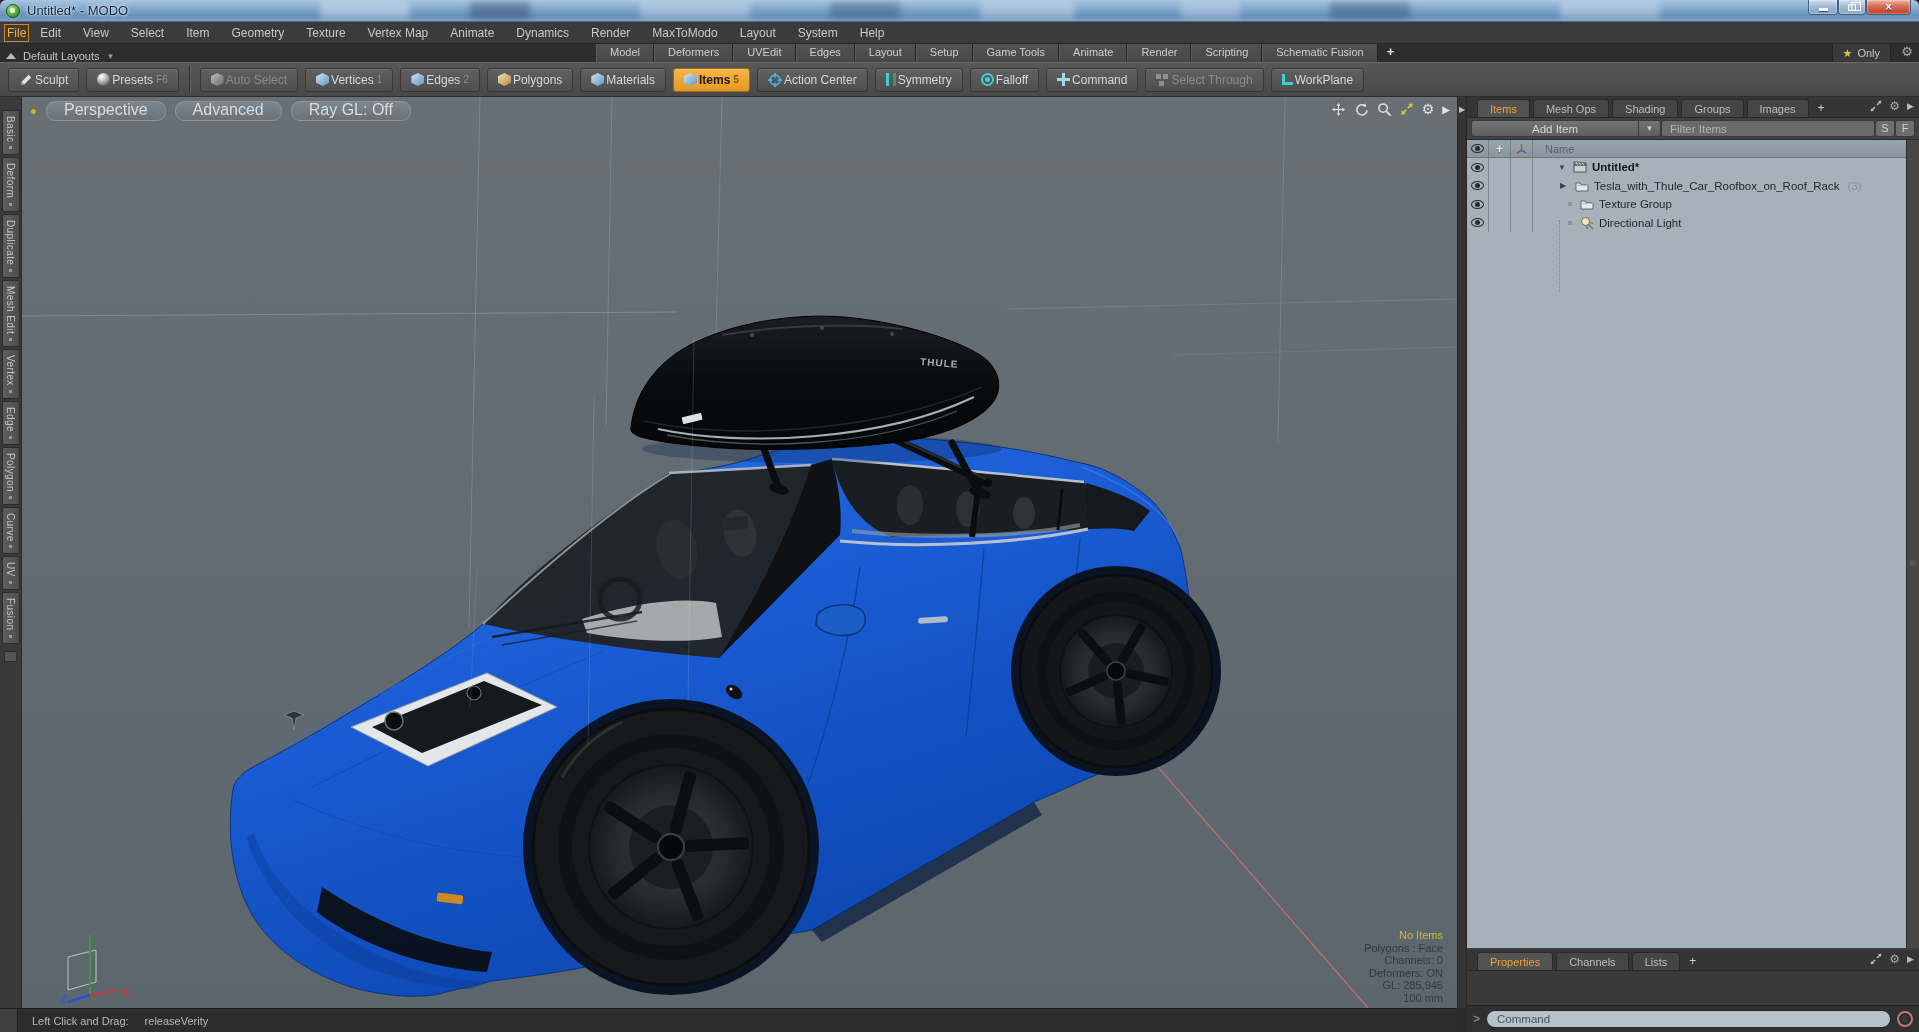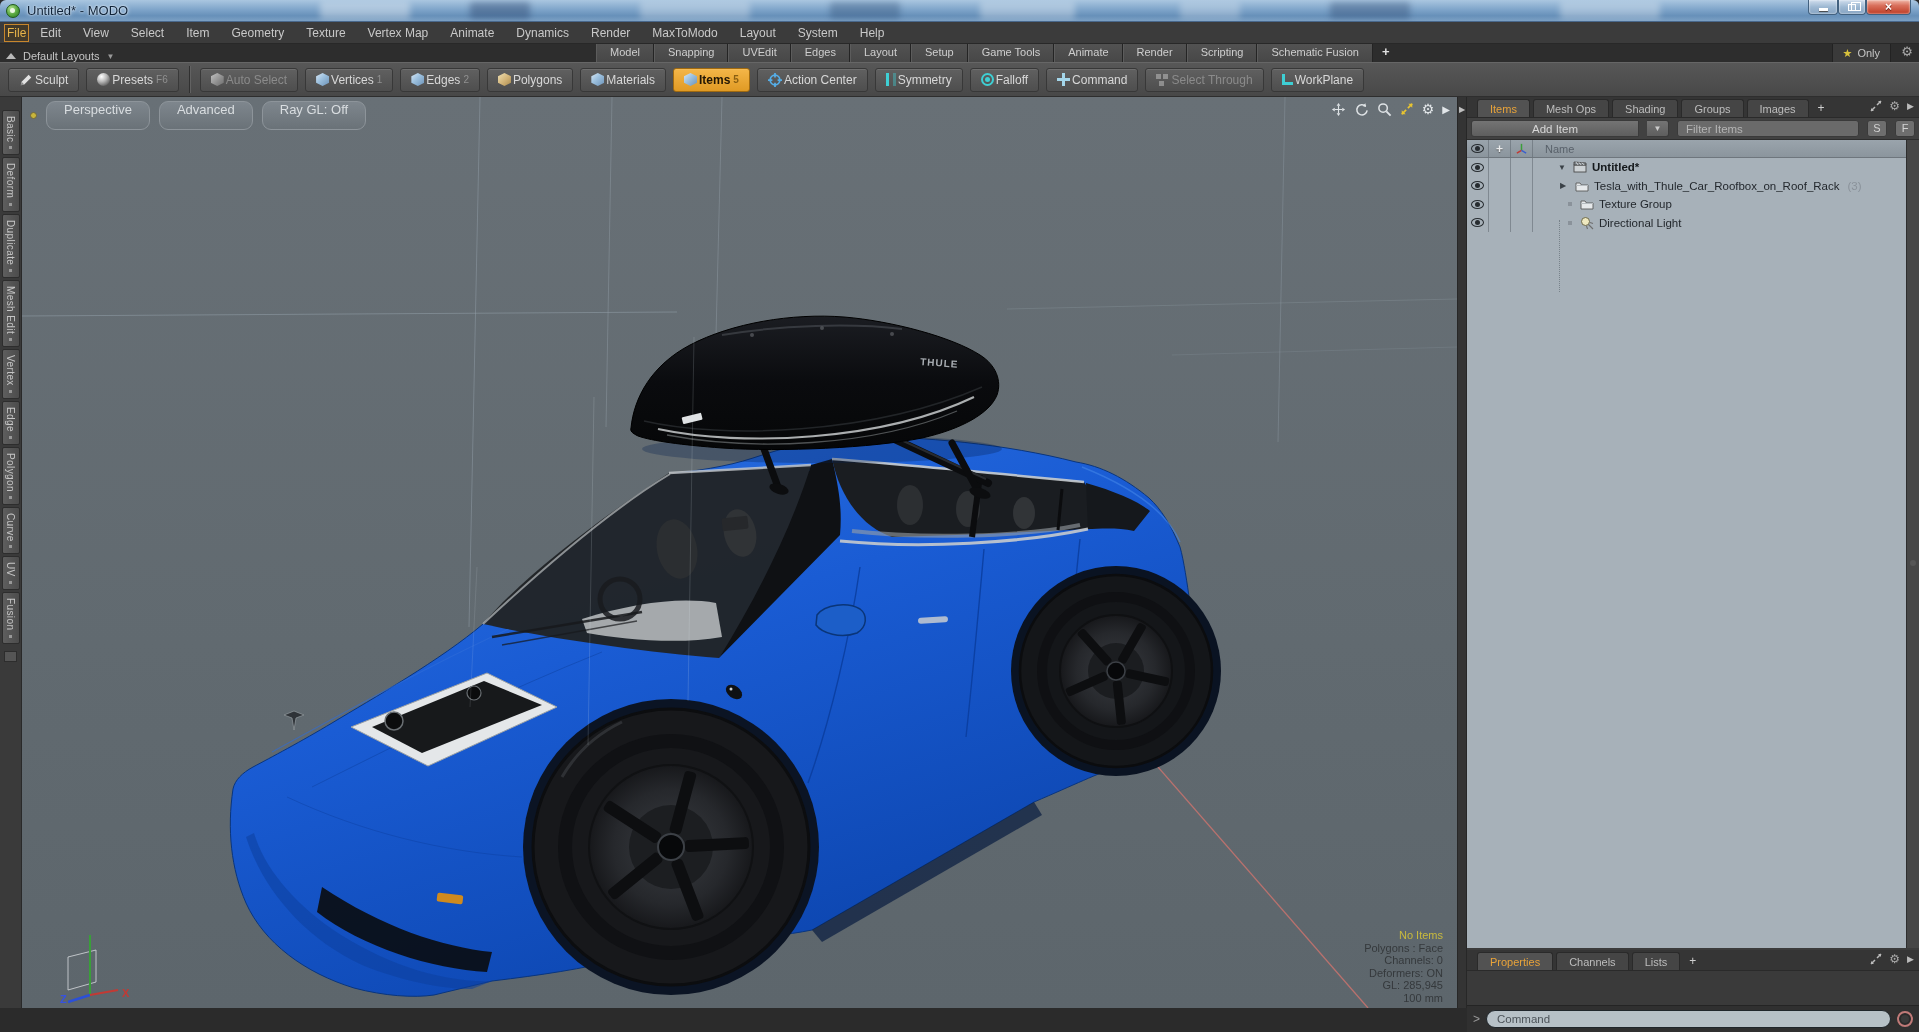--- a/index.html
+++ b/index.html
@@ -89,22 +89,22 @@
     padding:5px 1px;width:18px;display:flex;align-items:center;}
   .vtab::after{content:"";width:3px;height:3px;background:#989898;margin-top:4px;display:inline-block;}
   .vtab-end{width:13px;height:11px;background:#555;border:1px solid #2d2d2d;margin-top:5px;}
 
   
   #viewport{position:absolute;left:22px;top:97px;width:1435px;height:911px;
     background:linear-gradient(180deg,#687076 0%,#616a70 60%,#5d666c 100%);overflow:hidden;}
   #scene{position:absolute;left:0;top:0;}
   #vp-header{position:absolute;left:8px;top:4px;display:flex;align-items:center;gap:9px;}
   .vp-dot{width:7px;height:7px;border-radius:50%;background:#c9b53b;border:1px solid #70683a;}
-  .vp-btn{height:29px;line-height:15px;padding:0 17px;border:1px solid #8d949a;border-radius:9px;
-    background:linear-gradient(#7e868d,#6a7278);color:#d9dde0;font-size:13px;white-space:nowrap;}
+  .vp-btn{height:20px;line-height:15px;padding:0 17px;border:1px solid #8d949a;border-radius:9px;
+    background:linear-gradient(#7e868d,#6a7278);color:#d9dde0;font-size:16px;white-space:nowrap;}
   #vp-icons{position:absolute;right:7px;top:3px;display:flex;gap:8px;align-items:center;height:18px;}
   #vp-icons .gear{color:#e2e6e9;font-size:14px;}
   #vp-icons .fly{color:#e2e6e9;font-size:10px;}
   #vp-stats{position:absolute;right:14px;bottom:4px;text-align:right;font-size:11px;line-height:12.5px;color:#35393c;}
   #vp-stats .hl{color:#c9ba3d;}
 
   
   #gutter{position:absolute;left:1457px;top:97px;width:10px;height:911px;background:#343434;
     border-left:1px solid #272727;border-right:1px solid #272727;}
   #gutter .fly{position:absolute;top:8px;left:1px;color:#c0c0c0;font-size:8px;}
@@ -116,21 +116,21 @@
   .panel-tabs.top{top:0;} .panel-tabs.bottom{top:853px;}
   .ptab{padding:3px 12px 2px;font-size:11px;color:#bdbdbd;background:#454545;border:1px solid #2a2a2a;
     border-bottom:none;border-radius:3px 3px 0 0;margin-right:3px;white-space:nowrap;}
   .ptab.active{color:#e8a33a;background:#525252;}
   .ptab-plus{color:#cfcfcf;font-size:12px;padding:2px 6px;}
   .panel-icons{position:absolute;right:5px;top:3px;display:flex;gap:7px;align-items:center;}
   .panel-icons .gear{font-size:12px;}
   .panel-icons .fly{color:#bbb;font-size:9px;}
 
   #additem-row{position:absolute;left:0;top:21px;width:452px;height:22px;background:#414141;
-    display:flex;align-items:center;padding:0 4px;gap:8px;border-bottom:1px solid #2d2d2d;}
+    display:flex;align-items:center;padding:0 4px;gap:0;border-bottom:1px solid #2d2d2d;}
   #add-item-btn{width:168px;height:17px;line-height:16px;text-align:center;color:#d6d6d6;font-size:11.5px;
     background:linear-gradient(#747474,#5e5e5e);border:1px solid #3a3a3a;border-radius:3px 0 0 3px;}
   #add-item-caret{width:22px;height:17px;background:linear-gradient(#747474,#5e5e5e);border:1px solid #3a3a3a;
     border-left:none;border-radius:0 3px 3px 0;color:#ccc;font-size:8px;text-align:center;line-height:16px;}
   #filter-input{flex:1;height:17px;background:#6a6a6a;border:1px solid #3a3a3a;border-radius:3px;
     color:#d0d0d0;font-size:11.5px;padding:0 8px;outline:none;}
   #filter-input::placeholder{color:#b4b4b4;}
   .sf-btn{width:20px;height:17px;background:#6e6e6e;border:1px solid #3a3a3a;border-radius:3px;
     color:#d2d2d2;font-size:11px;text-align:center;line-height:15px;}
 
@@ -284,21 +284,21 @@
   </div>
 
   <div id="layoutsbar">
     <div id="default-layouts">
       <span class="up-tri"></span>
       <span>Default Layouts</span>
       <span class="caret-down">▼</span>
     </div>
     <div id="layout-tabs">
       <span class="ltab">Model</span>
-      <span class="ltab">Snapping</span>
+      <span class="ltab">Deformers</span>
       <span class="ltab">UVEdit</span>
       <span class="ltab">Edges</span>
       <span class="ltab">Layout</span>
       <span class="ltab">Setup</span>
       <span class="ltab">Game Tools</span>
       <span class="ltab">Animate</span>
       <span class="ltab">Render</span>
       <span class="ltab">Scripting</span>
       <span class="ltab">Schematic Fusion</span>
       <span class="ltab-plus">+</span>
@@ -723,14 +723,19 @@
 
     <div id="props-empty"></div>
 
     <div id="command-row">
       <span id="command-prompt">&gt;</span>
       <input id="command-input" placeholder="Command" style="">
       <div id="record-btn"></div>
     </div>
   </div>
 
+  <div id="statusbar">
+    <div id="status-cell"></div>
+    <span id="status-label">Left Click and Drag:</span>
+    <span id="status-value">releaseVerity</span>
+  </div>
 
 </div>
 
 </body></html>

